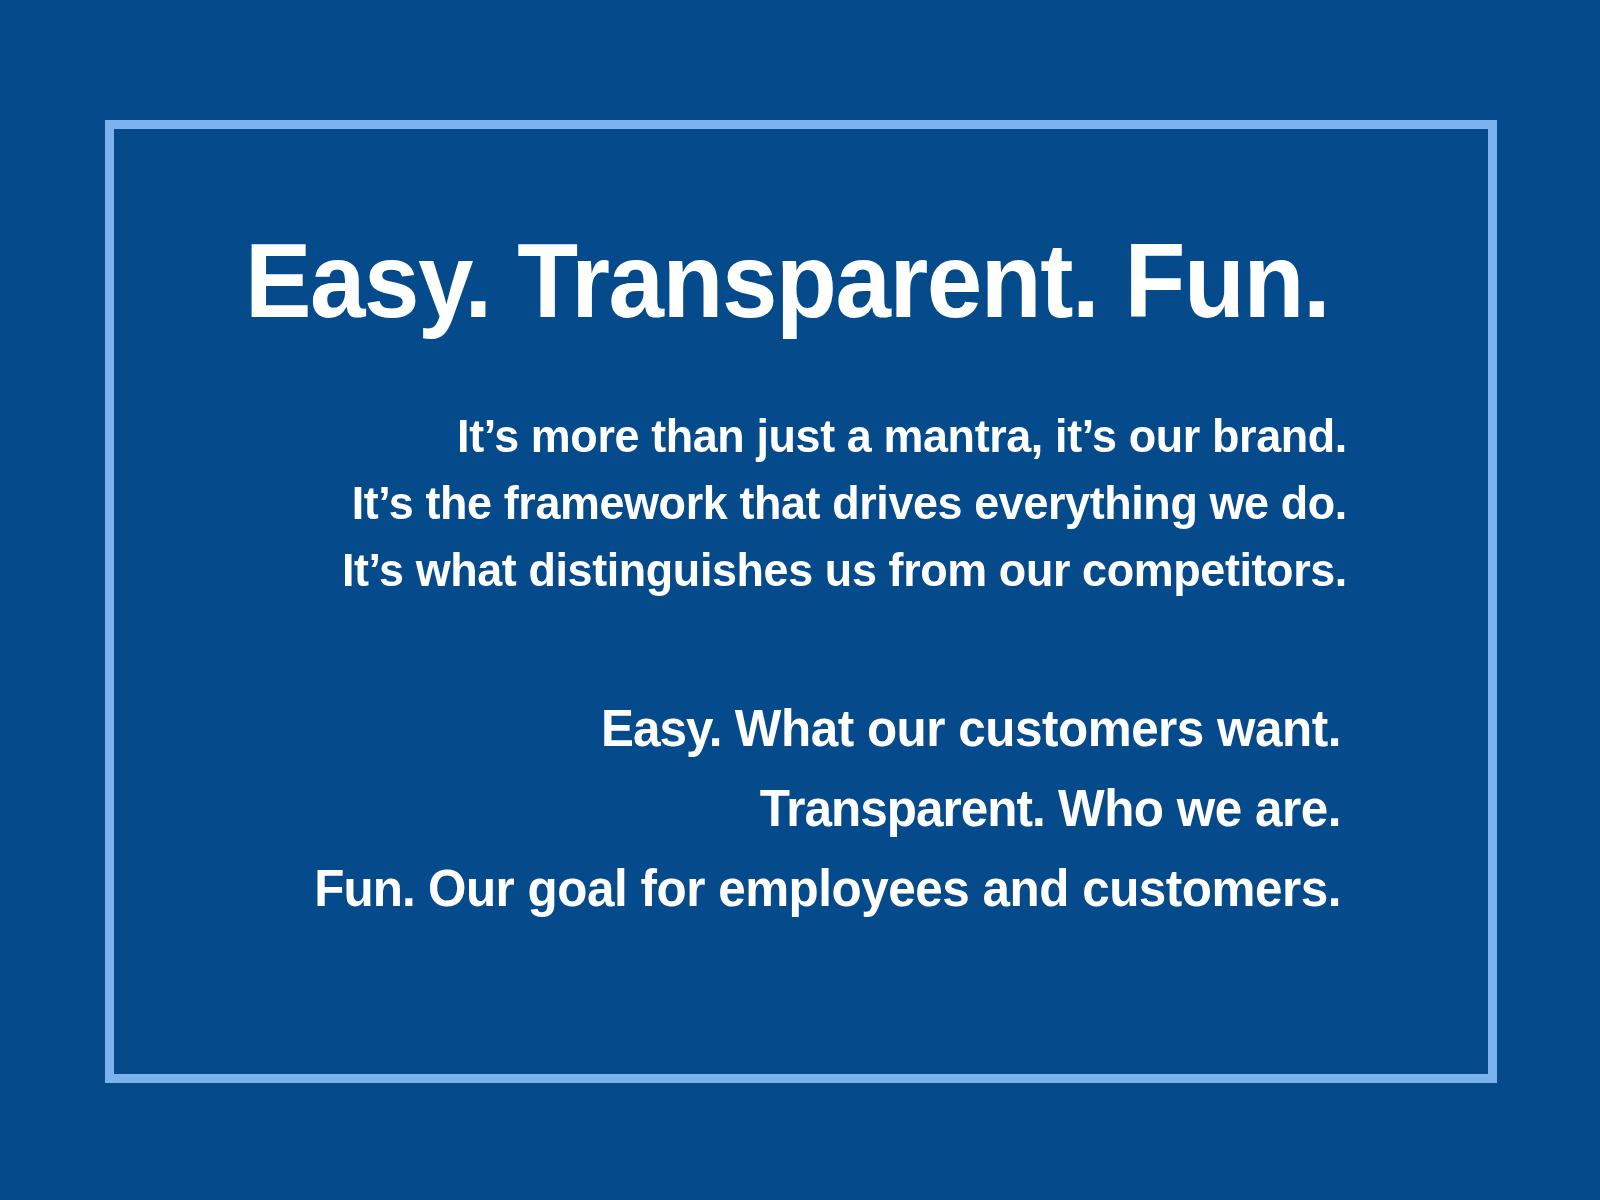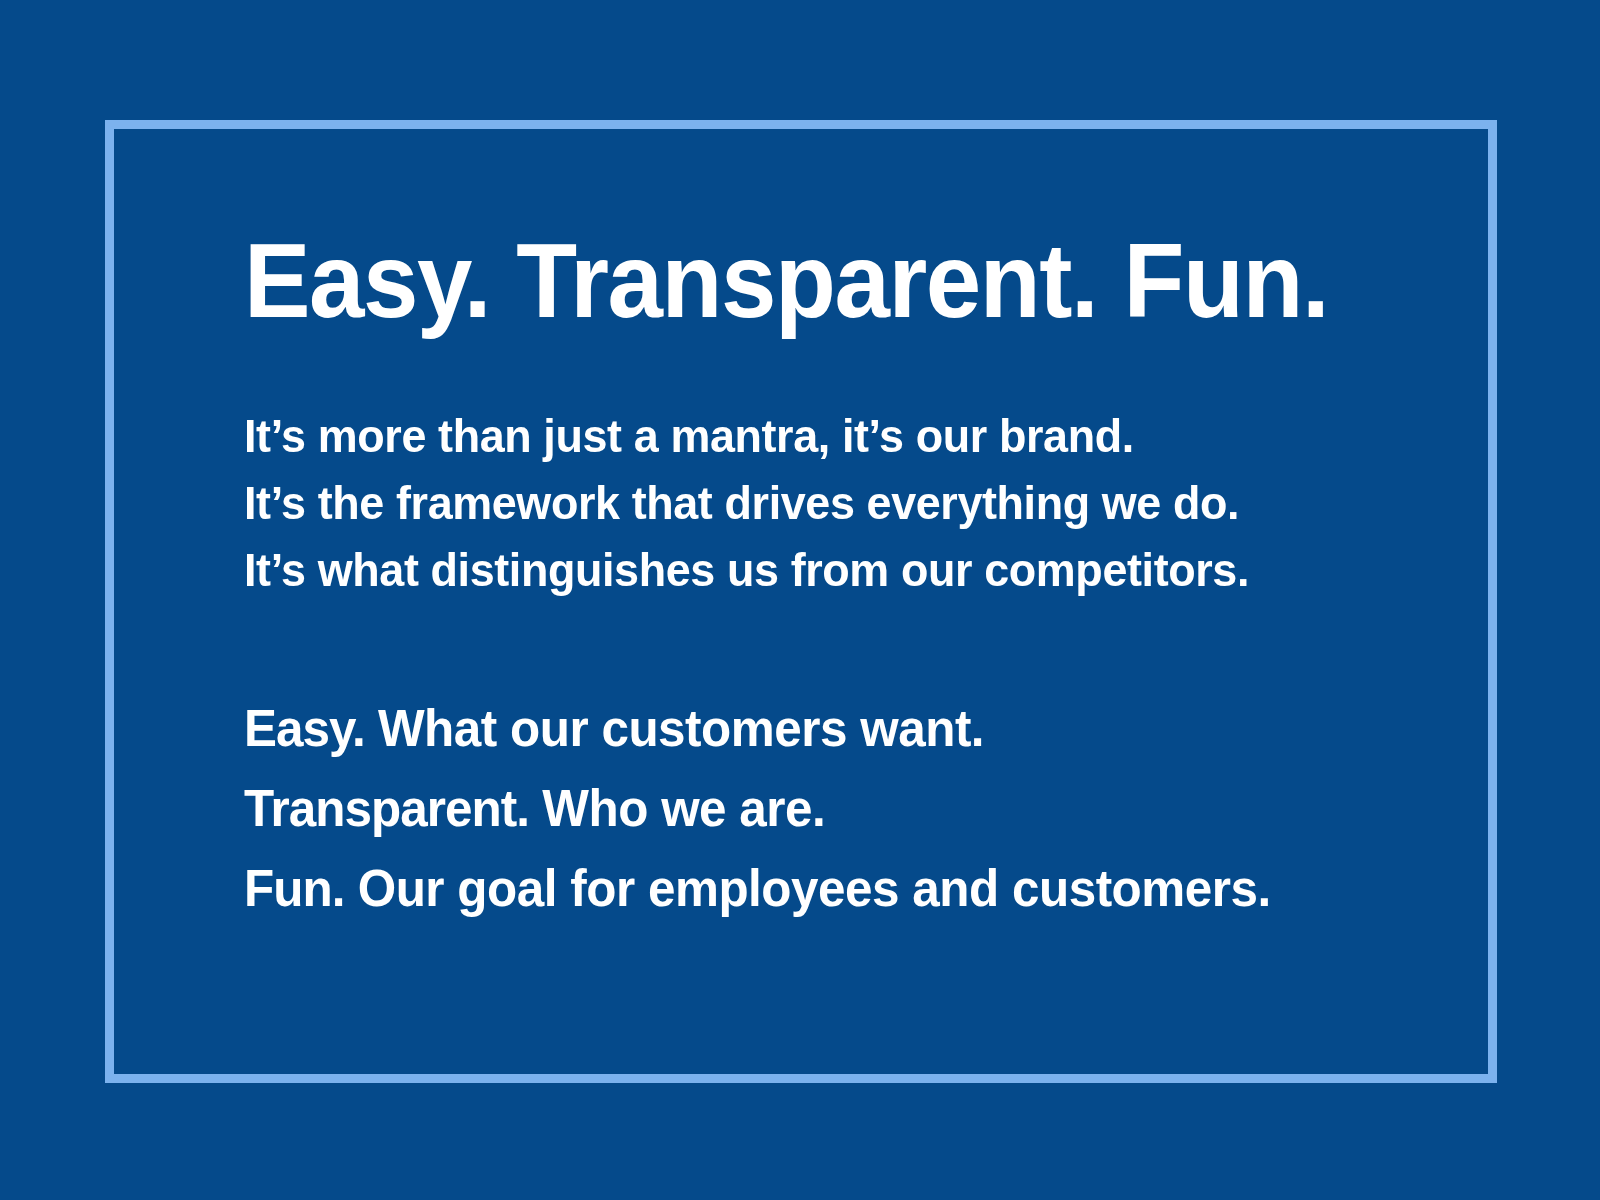--- a/index.html
+++ b/index.html
@@ -32,23 +32,24 @@
     width: 1392px;
     height: 963px;
     border: 9px solid #7cb2ee;
     box-sizing: border-box;
     pointer-events: none;
   }
 
   
   #content {
     position: absolute;
-    left: 244px;
+    left: 220px;
     top: 224px;
     width: 1180px;
+    text-align: right;
   }
 
   #headline {
     margin: 0;
     padding: 0;
     color: #ffffff;
     font-size: 106px;
     line-height: 112px;
     font-weight: 700;
     letter-spacing: -1.5px;

